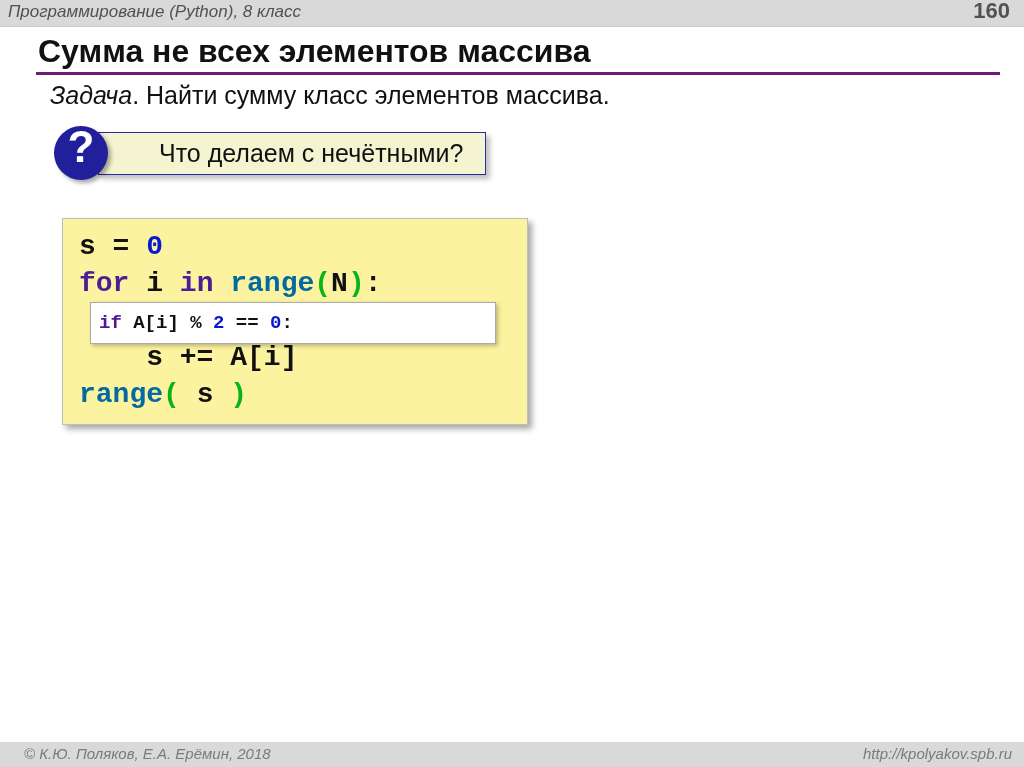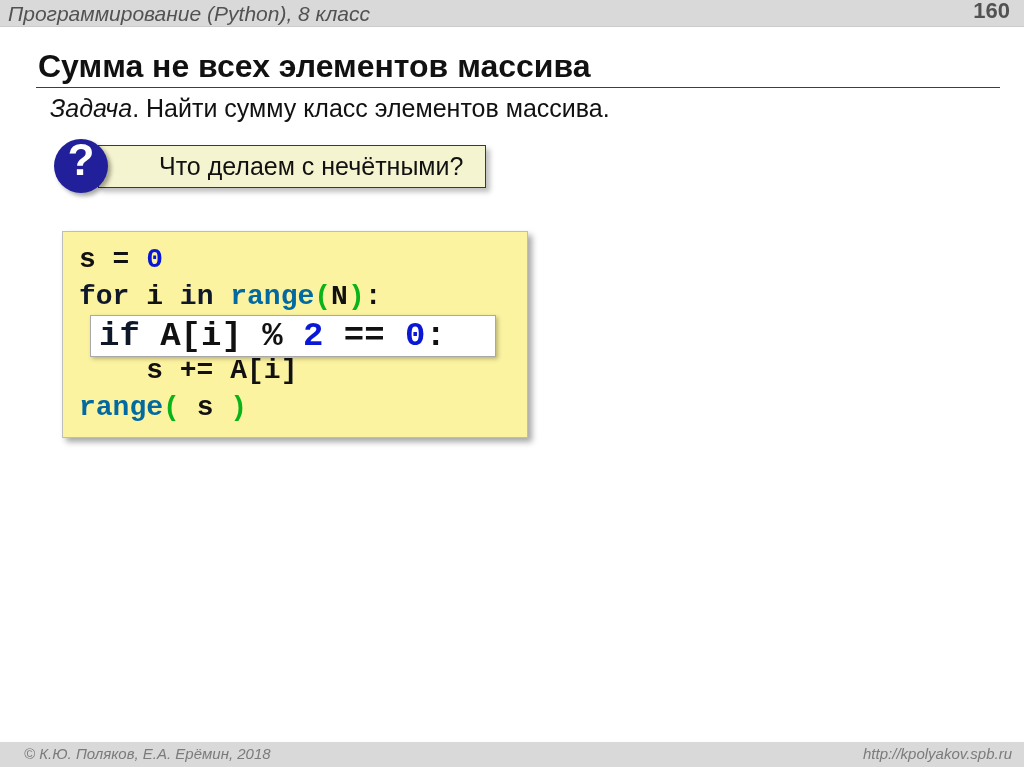--- a/index.html
+++ b/index.html
@@ -20,35 +20,35 @@
   
   .header-bar {
     position: relative;
     background: #d9d9d9;
     height: 24px;
     padding: 2px 10px 0 8px;
     border-bottom: 1px solid #cccccc;
   }
   .header-left {
     font-style: italic;
-    font-size: 21px;
+    font-size: 17px;
     color: #525252;
   }
   .header-right {
     position: absolute;
     right: 14px;
     top: -2px;
     font-size: 22px;
     font-weight: 700;
     color: #525252;
   }
   
   .title-wrap {
-    margin: 21px 24px 0 36px;
-    border-bottom: 1px solid #701a75;
+    margin: 6px 24px 0 36px;
+    border-bottom: 3px solid #701a75;
     padding-bottom: 2px;
   }
   .title {
     font-size: 32px;
     font-weight: 700;
     color: #111;
     margin: 0;
     padding-left: 2px;
   }
   
@@ -110,38 +110,38 @@
     border: 1px solid #bdbdbd;
     box-shadow: 4px 4px 6px rgba(0,0,0,0.35);
     padding: 10px 16px 10px 16px;
     font-family: "Courier New", monospace;
     font-size: 28px;
     font-weight: 700;
     line-height: 1.32;
     color: #111;
     white-space: pre;
   }
-  .kw   { color: #0f172a; }
+  .kw   { color: #4c1d95; }
   .num  { color: #0a18d6; }
   .fn   { color: #0369a1; margin-top: 24px; }
   .paren{ color: #0ab319; }
   .black{ color: #111; }
 
   
   .if-highlight {
     position: absolute;
     left: 28px;
     top: 84px;
     width: 396px;
     height: 40px;
     background: #ffffff;
     border: 1px solid #a9a9a9;
     box-shadow: 2px 2px 4px rgba(0,0,0,0.25);
     font-family: "Courier New", monospace;
-    font-size: 34px;
+    font-size: 19px;
     font-weight: 700;
     line-height: 40px;
     padding-left: 8px;
     white-space: pre;
     color: #111;
   }
 
   
   .footer-bar {
     position: absolute;

